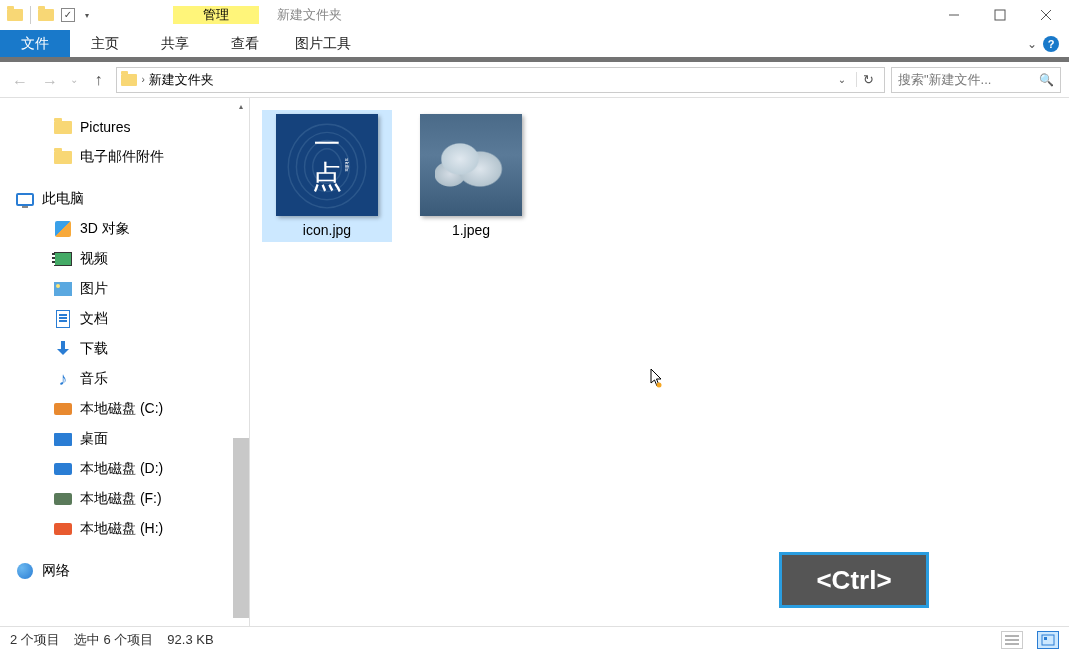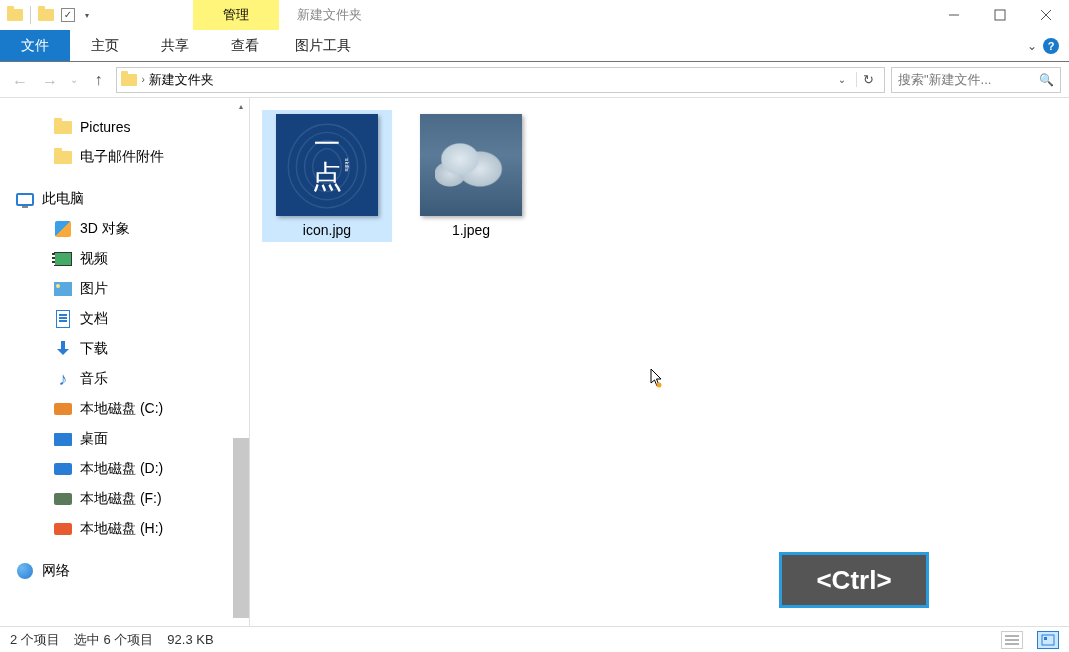--- a/index.html
+++ b/index.html
@@ -7,27 +7,27 @@
 
 
 .titlebar { height: 30px; display: flex; align-items: center; background: #fff; border-bottom: none; }
 .titlebar .qat { display: flex; align-items: center; gap: 4px; padding-left: 6px; }
 .titlebar .qat .icon-slot { width: 18px; height: 18px; display: flex; align-items: center; justify-content: center; }
 .titlebar .folder-mini { width: 16px; height: 12px; background: #f8d775; border-radius: 1px; position: relative; }
 .titlebar .folder-mini::before { content: ""; position: absolute; top: -3px; left: 0; width: 7px; height: 3px; background: #f8d775; border-radius: 1px 1px 0 0; }
 .titlebar .divider-mini { width: 1px; height: 18px; background: #ccc; margin: 0 2px; }
 .titlebar .check-mini { width: 14px; height: 14px; border: 1px solid #888; display: flex; align-items: center; justify-content: center; font-size: 10px; color: #444; line-height: 1; }
 .titlebar .drop-mini { font-size: 8px; color: #555; padding: 0 4px; }
-.titlebar .tab-manage { margin-left: 100px; height: 30px; width: 86px; background: #fff57a; display: flex; align-items: center; justify-content: center; font-size: 13px; }
+.titlebar .tab-manage { margin-left: 80px; height: 18px; width: 86px; background: #fff57a; display: flex; align-items: center; justify-content: center; font-size: 13px; }
 .titlebar .wname { margin-left: 18px; font-size: 13px; color: #888; }
 .titlebar .winctrls { margin-left: auto; display: flex; }
 .titlebar .winbtn { width: 46px; height: 30px; display: flex; align-items: center; justify-content: center; color: #666; }
 
 
-.ribbon { height: 32px; display: flex; align-items: stretch; border-bottom: 1px solid #737373; }
+.ribbon { height: 32px; display: flex; align-items: stretch; border-bottom: 5px solid #737373; }
 .ribbon .file-tab { width: 70px; background: #1979ca; color: #fff; display: flex; align-items: center; justify-content: center; font-size: 14px; }
 .ribbon .tab { width: 70px; display: flex; align-items: center; justify-content: center; font-size: 14px; color: #222; }
 .ribbon .tab-img { width: 86px; background: #fff; color: #222; position: relative; top: 0; }
 .ribbon .spacer { flex: 1; }
 .ribbon .right-ctrls { display: flex; align-items: center; gap: 6px; padding-right: 10px; }
 .ribbon .chevron-btn { color: #555; font-size: 12px; }
 .ribbon .help-btn { width: 16px; height: 16px; border-radius: 50%; background: #1979ca; color: #fff; display: flex; align-items: center; justify-content: center; font-size: 11px; font-weight: bold; }
 
 
 .addrbar { height: 36px; display: flex; align-items: center; padding: 4px 8px; gap: 6px; border-bottom: 1px solid #e0e0e0; }

